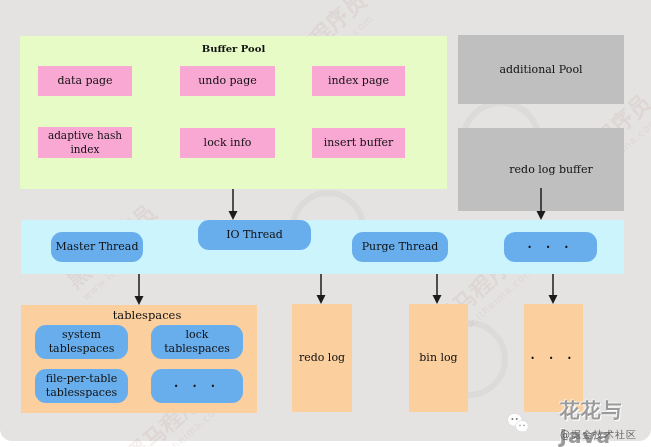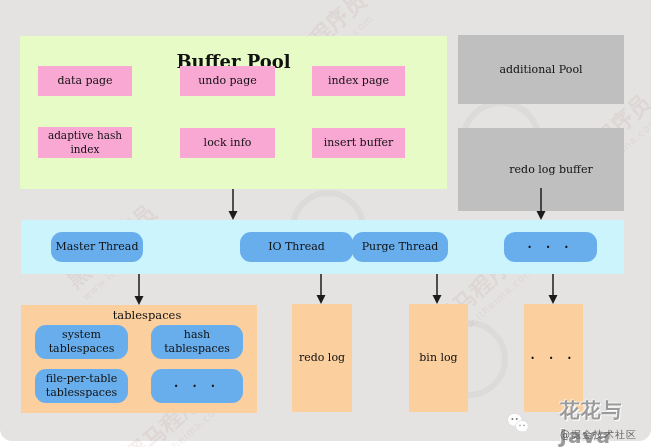--- a/index.html
+++ b/index.html
@@ -10,21 +10,21 @@
   .card{
     position:absolute; left:0; top:0; width:651px; height:441px;
     background:#e4e3e2; border-radius:0 0 12px 12px;
   }
   .abs{position:absolute; box-sizing:border-box;}
   .cell{
     display:flex; align-items:center; justify-content:center; text-align:center;
     font-size:11px; line-height:1.25;
   }
   .panel-green{background:#e6fbc6;}
-  .panel-title{font-weight:bold; font-size:18px; text-align:center;margin-top:8px;}
+  .panel-title{font-weight:bold; font-size:10px; text-align:center;}
   .orange{background:#f9a8d4;}
   .graybox{background:#bfbfbf;}
   .band{background:#cbf4fd;}
   .blue{background:#68aeec;border-radius:11px;}
   .ltorange{background:#fbcf9e;}
   .dots{font-weight:bold; letter-spacing:5px; font-size:12px;}
   .small-title{font-size:11.5px; text-align:center;}
   svg.overlay{position:absolute; left:0; top:0; pointer-events:none;}
   .wm{
     position:absolute; color:rgba(185,125,125,0.12); font-size:22px; font-weight:bold;
@@ -74,28 +74,28 @@
   <div class="abs cell orange" style="left:312px; top:66px;  width:93px; height:30px;">index page</div>
   <div class="abs cell orange" style="left:38px;  top:127px; width:94px; height:31px; font-size:10.5px;">adaptive hash index</div>
   <div class="abs cell orange" style="left:180px; top:128px; width:95px; height:30px;">lock info</div>
   <div class="abs cell orange" style="left:312px; top:128px; width:93px; height:30px;">insert buffer</div>
 
   <div class="abs cell graybox" style="left:458px; top:35px;  width:166px; height:69px;">additional Pool</div>
   <div class="abs cell graybox" style="left:458px; top:128px; width:166px; height:83px;padding-left:20px;">redo log buffer</div>
 
   <div class="abs band" style="left:21px; top:220px; width:603px; height:54px;"></div>
   <div class="abs cell blue" style="left:51px;  top:232px; width:92px; height:30px;">Master Thread</div>
-  <div class="abs cell blue" style="left:198px; top:232px; width:113px; height:30px;margin-left:42px;">IO Thread</div>
+  <div class="abs cell blue" style="left:198px; top:220px; width:113px; height:30px;">IO Thread</div>
   <div class="abs cell blue" style="left:352px; top:232px; width:96px; height:30px;">Purge Thread</div>
   <div class="abs cell blue dots" style="left:504px; top:232px; width:93px; height:30px;">· · ·</div>
 
   <div class="abs ltorange" style="left:21px; top:305px; width:236px; height:108px;"></div>
   <div class="abs small-title" style="left:21px; top:308px; width:252px;">tablespaces</div>
   <div class="abs cell blue" style="left:35px;  top:325px; width:93px; height:34px;">system tablespaces</div>
-  <div class="abs cell blue" style="left:151px; top:325px; width:92px; height:34px;">hash tablespaces</div>
+  <div class="abs cell blue" style="left:151px; top:325px; width:92px; height:34px;">lock tablespaces</div>
   <div class="abs cell blue" style="left:35px;  top:369px; width:93px; height:34px;">file-per-table tablesspaces</div>
   <div class="abs cell blue dots" style="left:151px; top:369px; width:92px; height:34px;">· · ·</div>
 
   <div class="abs cell ltorange" style="left:292px; top:304px; width:60px; height:108px;">redo log</div>
   <div class="abs cell ltorange" style="left:409px; top:304px; width:59px; height:108px;">bin log</div>
   <div class="abs cell ltorange dots" style="left:524px; top:304px; width:59px; height:108px;">· · ·</div>
 
   <svg class="overlay" width="651" height="447">
     <g stroke="#1c1c1c" stroke-width="1.5">
       <line x1="233" y1="189" x2="233" y2="212"></line>

